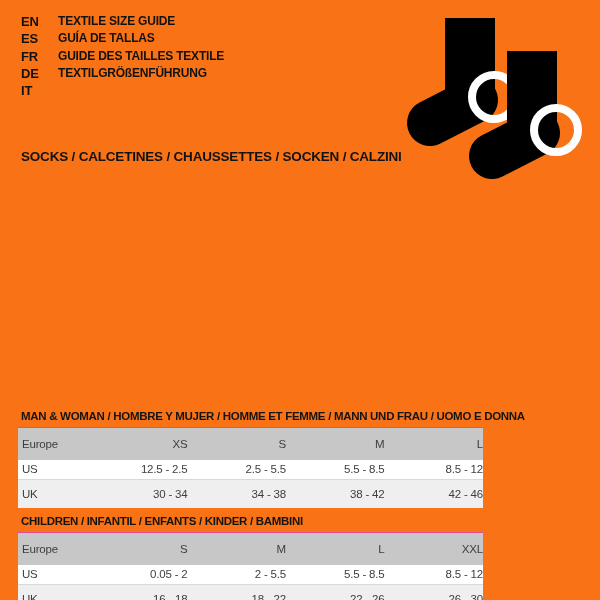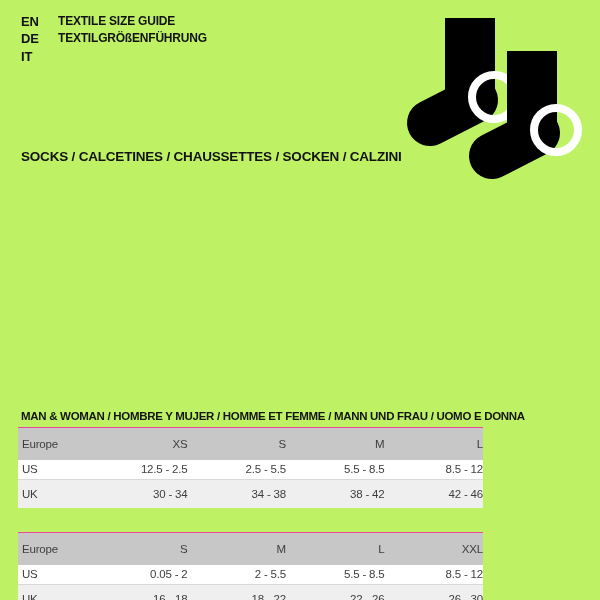--- a/index.html
+++ b/index.html
@@ -2,21 +2,21 @@
 <html><head>
 <meta charset="utf-8">
 <style>
   html, body { margin: 0; padding: 0; }
   body {
     width: 600px; height: 600px;
     background: #ffffff;
     font-family: "Liberation Sans", sans-serif;
     color: #111;
   }
-  .page { position: relative; width: 600px; height: 600px; overflow: hidden; background:#bef264; }
+  .page { position: relative; width: 600px; height: 600px; overflow: hidden; background:#f97316; }
 
   
   .lang-list { position: absolute; left: 21px; top: 13px; }
   .lang-row { display: flex; line-height: 17.3px; }
   .lang-code {
     width: 37px; font-size: 13px; font-weight: bold;
     letter-spacing: -0.2px; color: #121212;
   }
   .lang-label {
     font-size: 12px; font-weight: bold;
@@ -33,21 +33,21 @@
   
   .socks-icon { position: absolute; left: 395px; top: 12px; }
 
   
   .table-title {
     position: absolute; left: 21px;
     font-size: 11.5px; font-weight: bold; letter-spacing: -0.3px;
     color: #141414; white-space: nowrap; line-height: 12px;
   }
   .title-adults   { top: 410px; }
-  .title-children { top: 515px; margin-top: 44px; }
+  .title-children { top: 515px; }
 
   table.size-table {
     position: absolute; left: 18px; width: 465px;
     border-collapse: collapse; table-layout: fixed;
     font-size: 11.5px; color: #3e3e3e; letter-spacing: -0.2px;
   }
   .table-adults   { top: 427px; }
   .table-children { top: 532px; }
 
   table.size-table th, table.size-table td {
@@ -63,20 +63,28 @@
 </style>
 </head>
 <body>
 
 <div class="page">
 
   <div class="lang-list">
     <div class="lang-row">
       <span class="lang-code">EN</span>
       <span class="lang-label">TEXTILE SIZE GUIDE</span>
+    </div>
+    <div class="lang-row">
+      <span class="lang-code">ES</span>
+      <span class="lang-label">GUÍA DE TALLAS</span>
+    </div>
+    <div class="lang-row">
+      <span class="lang-code">FR</span>
+      <span class="lang-label">GUIDE DES TAILLES TEXTILE</span>
     </div>
     <div class="lang-row">
       <span class="lang-code">DE</span>
       <span class="lang-label">TEXTILGRÖßENFÜHRUNG</span>
     </div>
     <div class="lang-row">
       <span class="lang-code">IT</span>
     </div>
   </div>
 

